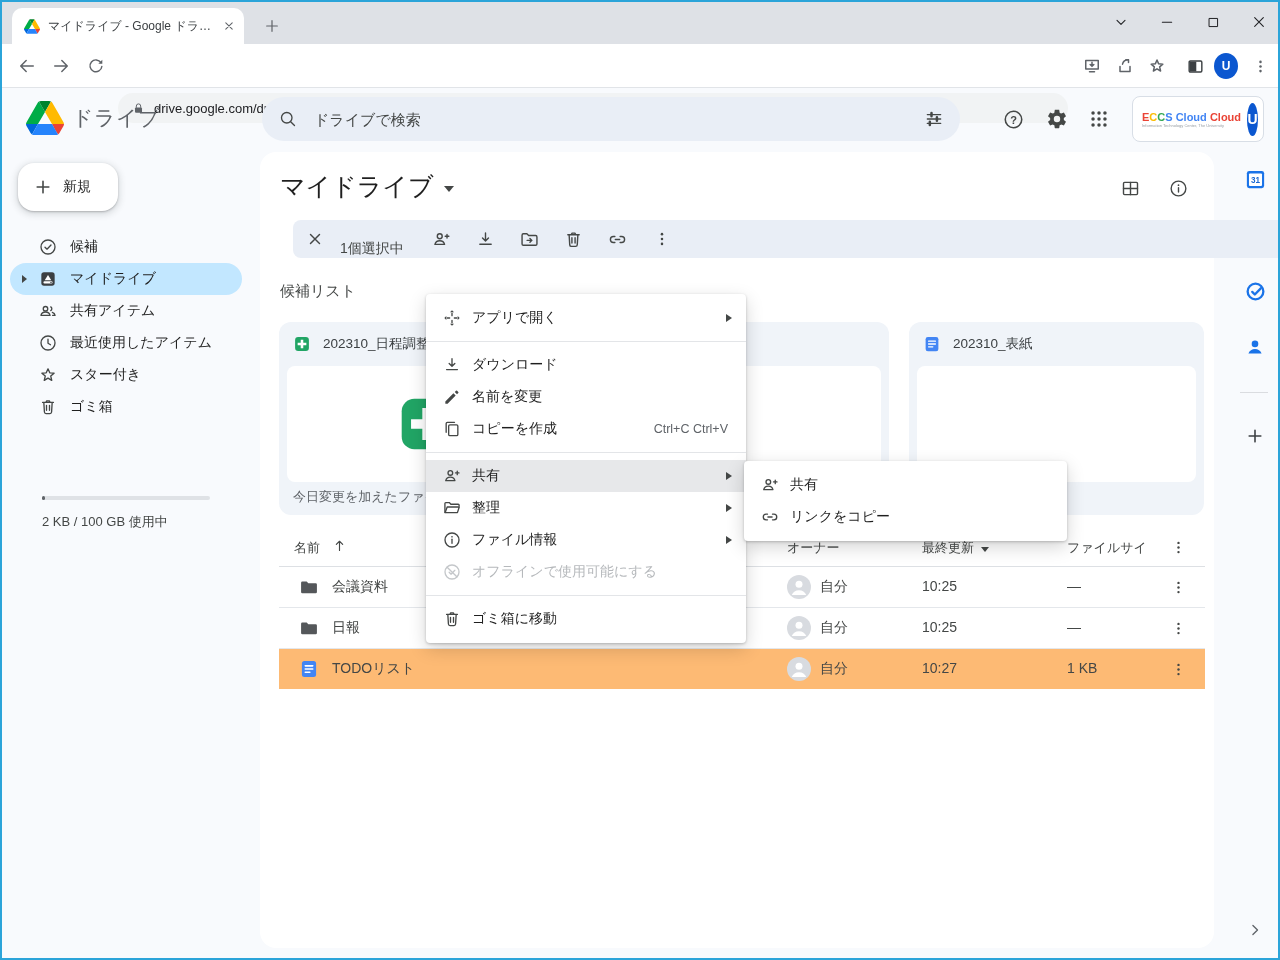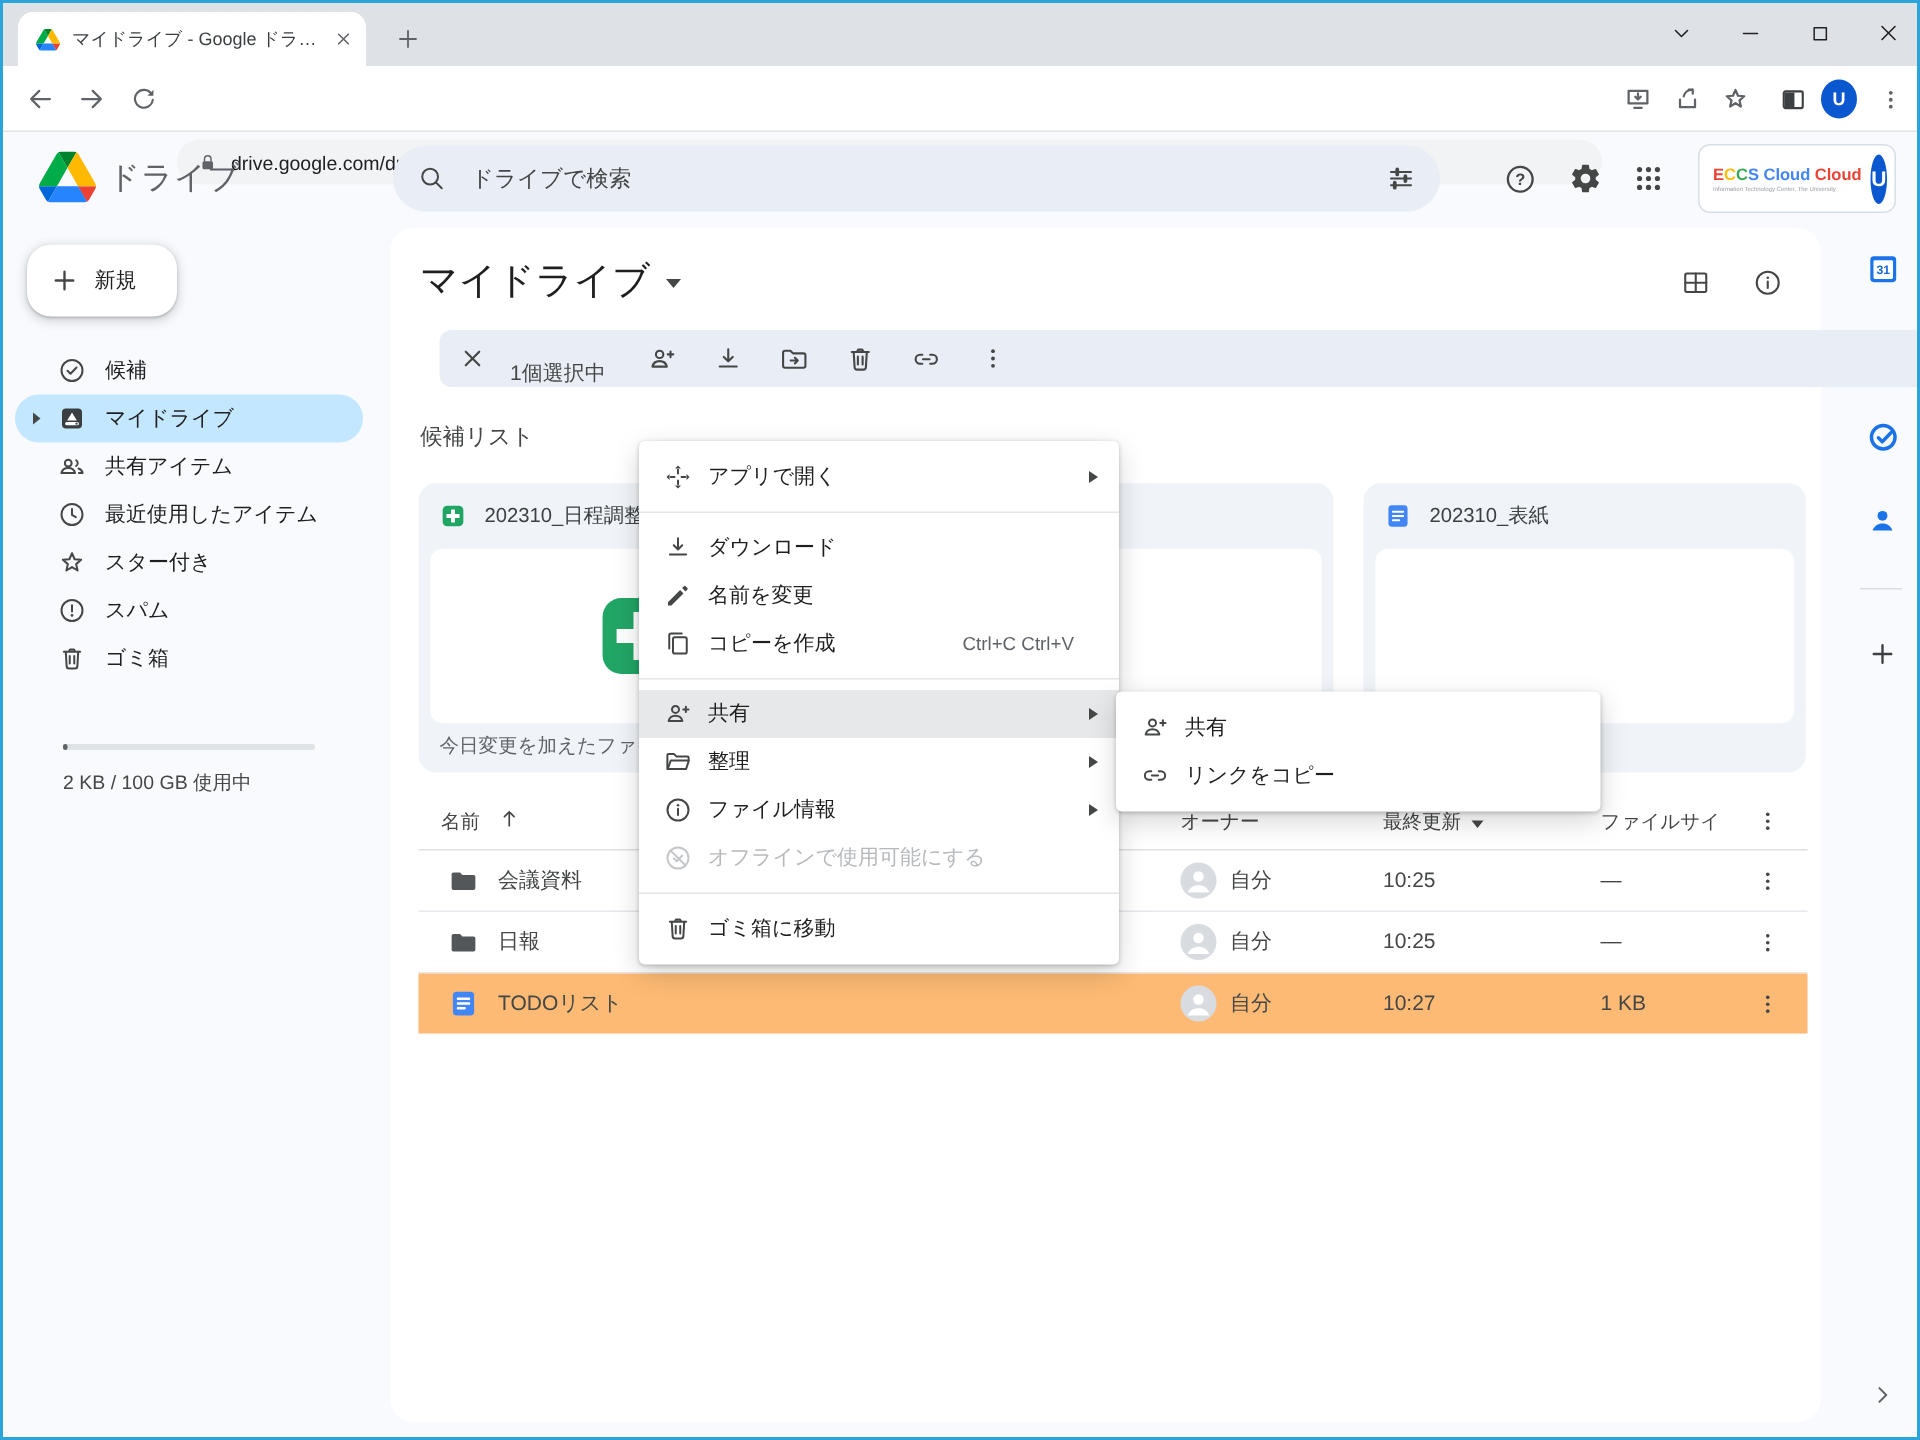--- a/index.html
+++ b/index.html
@@ -90,21 +90,21 @@
   
   .menu{position:absolute;background:#fff;border-radius:4px;padding:8px 0;z-index:60;
         box-shadow:0 1px 3px rgba(0,0,0,.22),0 6px 18px rgba(0,0,0,.17)}
   .mi{height:32px;display:flex;align-items:center;padding:0 14px 0 16px;gap:10px;font-size:14px;color:#1f1f1f}
   .mi .lbl{flex:1;white-space:nowrap}
   .mi.hl{background:#e7e8ea}
   .mi.dis{color:#b6b9bc}
   .mi.dis .ic{stroke:#c4c7ca}
   .mdiv{height:1px;background:#e3e5e8;margin:7px 0}
   .subarrow{width:0;height:0;border-left:6px solid #444746;border-top:4.5px solid transparent;border-bottom:4.5px solid transparent}
-  .shortcut{font-size:12.5px;color:#5f6368;margin-right:16px}
+  .shortcut{font-size:12.5px;color:#5f6368;margin-right:4px}
 </style>
 </head>
 <body>
 
 <div class="titlebar">
   <div class="tab">
     <span>
       <svg width="16" height="15" viewBox="0 0 87.3 78">
         <path fill="#0066da" d="m6.6 66.85 3.85 6.65c.8 1.4 1.95 2.5 3.3 3.3l13.75-23.8h-27.5c0 1.55.4 3.1 1.2 4.5z"></path>
         <path fill="#00ac47" d="m43.65 25-13.75-23.8c-1.35.8-2.5 1.9-3.3 3.3l-25.4 44a9.06 9.06 0 0 0-1.2 4.5h27.5z"></path>
@@ -328,30 +328,20 @@
     <span>
         <svg width="20" height="20" viewBox="0 0 24 24">
           <path class="ic" d="M12 4.6l2.1 4.8 5.2.4-4 3.5 1.2 5.1-4.5-2.7-4.5 2.7 1.2-5.1-4-3.5 5.2-.4z"></path>
         </svg>
       </span>
     <span>スター付き</span>
   </div>
   <div class="sitem">
     <span>
         <svg width="20" height="20" viewBox="0 0 24 24">
-          <circle class="ic" cx="12" cy="12" r="8.4"></circle>
-          <path class="ic" d="M12 7.8v5"></path>
-          <circle cx="12" cy="15.9" r="1.1" fill="#444746"></circle>
-        </svg>
-      </span>
-    <span>スパム</span>
-  </div>
-  <div class="sitem">
-    <span>
-        <svg width="20" height="20" viewBox="0 0 24 24">
           <path class="ic" d="M5.5 6.5h13M9.5 6.3l.9-1.6h3.2l.9 1.6M7 6.5l.7 11.6a1.9 1.9 0 0 0 1.9 1.8h4.8a1.9 1.9 0 0 0 1.9-1.8L17 6.5"></path>
           <path class="ic" d="M10.2 10v6M13.8 10v6"></path>
         </svg>
       </span>
     <span>ゴミ箱</span>
   </div>
 </div>
 <div class="sbar">
     <div class="fill"></div>
   </div>

